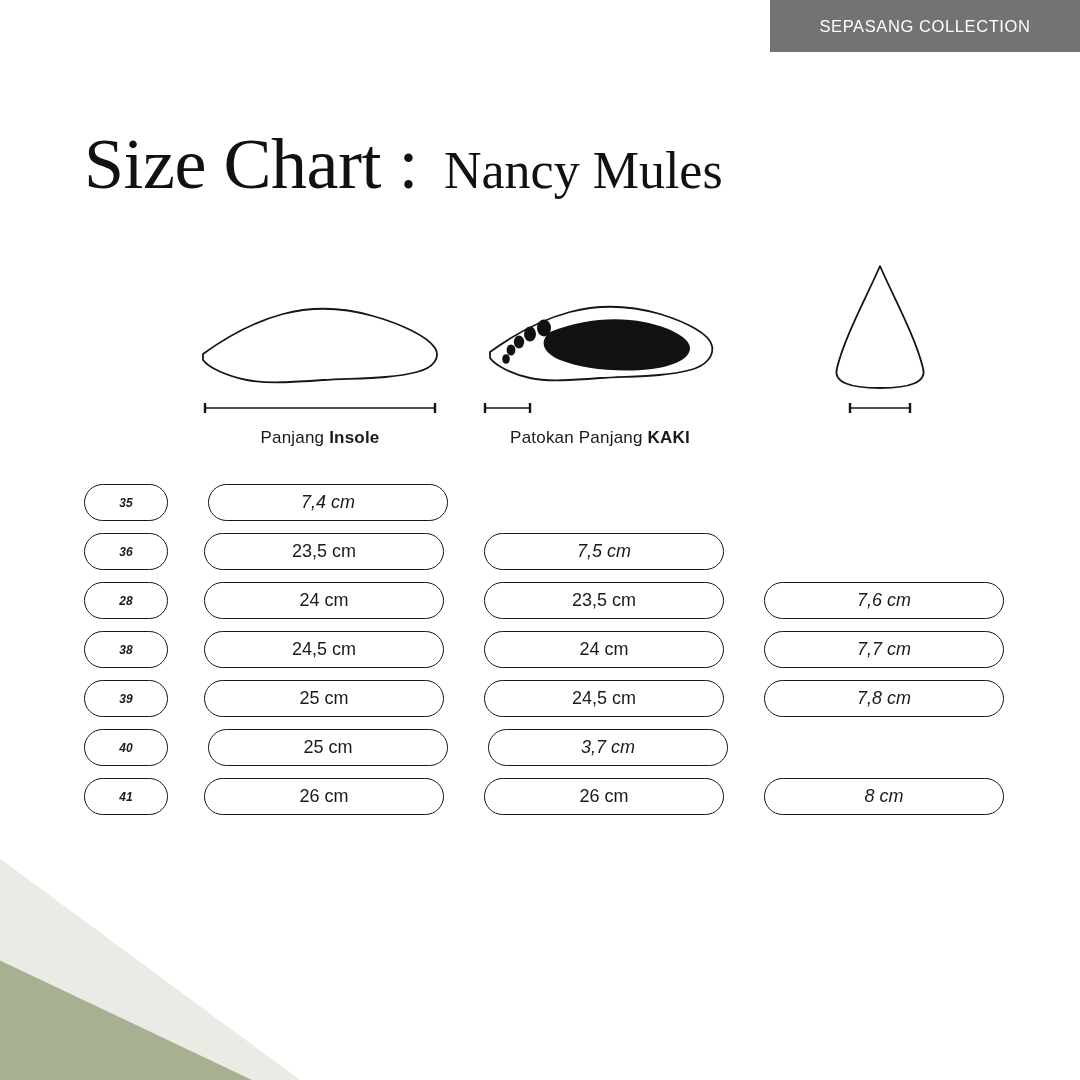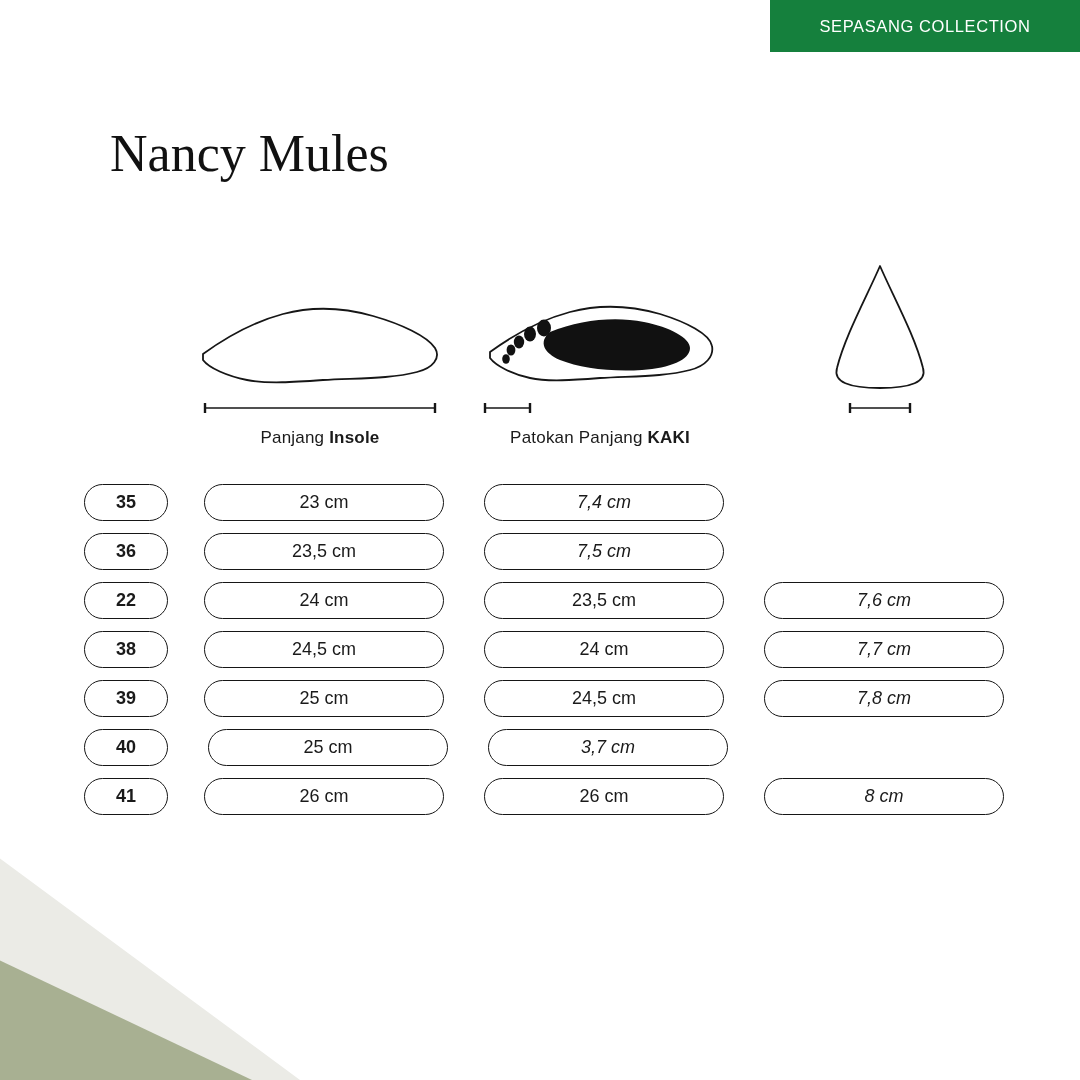--- a/index.html
+++ b/index.html
@@ -38,21 +38,21 @@
     z-index: 1;
   }
 
   
   .header-badge {
     position: absolute;
     top: 0;
     right: 0;
     width: 310px;
     height: 52px;
-    background: #15803d;
+    background: #737373;
     display: flex;
     align-items: center;
     justify-content: center;
     z-index: 5;
   }
   .header-badge-text {
     color: #ffffff;
     font-size: 16.5px;
     letter-spacing: 0.6px;
     font-family: "Liberation Sans", sans-serif;
@@ -142,38 +142,40 @@
     justify-content: center;
     height: 37px;
     box-sizing: border-box;
     background: #ffffff;
     font-size: 18px;
     color: #1a1a1a;
   }
   .pill.size {
     width: 84px;
     margin-left: 84px;
-    font-size: 18px;
+    font-size: 12px;
     font-weight: bold;
+    font-style: italic;
   }
   .pill.val-1 { width: 240px; margin-left: 36px; }
   .pill.val-2 { width: 240px; margin-left: 40px; }
   .pill.val-3 { width: 240px; margin-left: 40px; font-style: italic; }
 </style>
 </head>
 <body>
 
 <div class="corner-shape-light"></div>
 <div class="corner-shape-olive"></div>
 
 <div class="header-badge">
   <span class="header-badge-text">SEPASANG COLLECTION</span>
 </div>
 
 <div class="title-wrap">
+  <span class="title-main">Size Chart :</span>
   <span class="title-product">Nancy Mules</span>
 </div>
 
 <div class="columns">
   <div class="col-heads">
 
     <div class="col-head c1">
       <div class="art">
         <svg width="250" height="90" viewBox="0 0 250 90">
           <path d="M8 52 C30 36 58 20 88 12 C118 4 150 6 178 14 C206 22 232 34 240 46 C246 56 238 66 222 70 C196 77 160 76 128 78 C100 80 72 82 52 78 C32 74 14 66 8 58 Z" fill="none" stroke="#161616" stroke-width="1.8" stroke-linejoin="round"></path>
@@ -230,32 +232,31 @@
       </div>
     </div>
 
   </div>
 </div>
 
 <div class="table">
 
   <div class="row">
     <div class="pill size">35</div>
-    <div class="pill val-1">23 cm</div>
     <div class="pill val-3">7,4 cm</div>
   </div>
 
   <div class="row">
     <div class="pill size">36</div>
     <div class="pill val-1">23,5 cm</div>
     <div class="pill val-3">7,5 cm</div>
   </div>
 
   <div class="row">
-    <div class="pill size">22</div>
+    <div class="pill size">28</div>
     <div class="pill val-1">24 cm</div>
     <div class="pill val-2">23,5 cm</div>
     <div class="pill val-3">7,6 cm</div>
   </div>
 
   <div class="row">
     <div class="pill size">38</div>
     <div class="pill val-1">24,5 cm</div>
     <div class="pill val-2">24 cm</div>
     <div class="pill val-3">7,7 cm</div>

